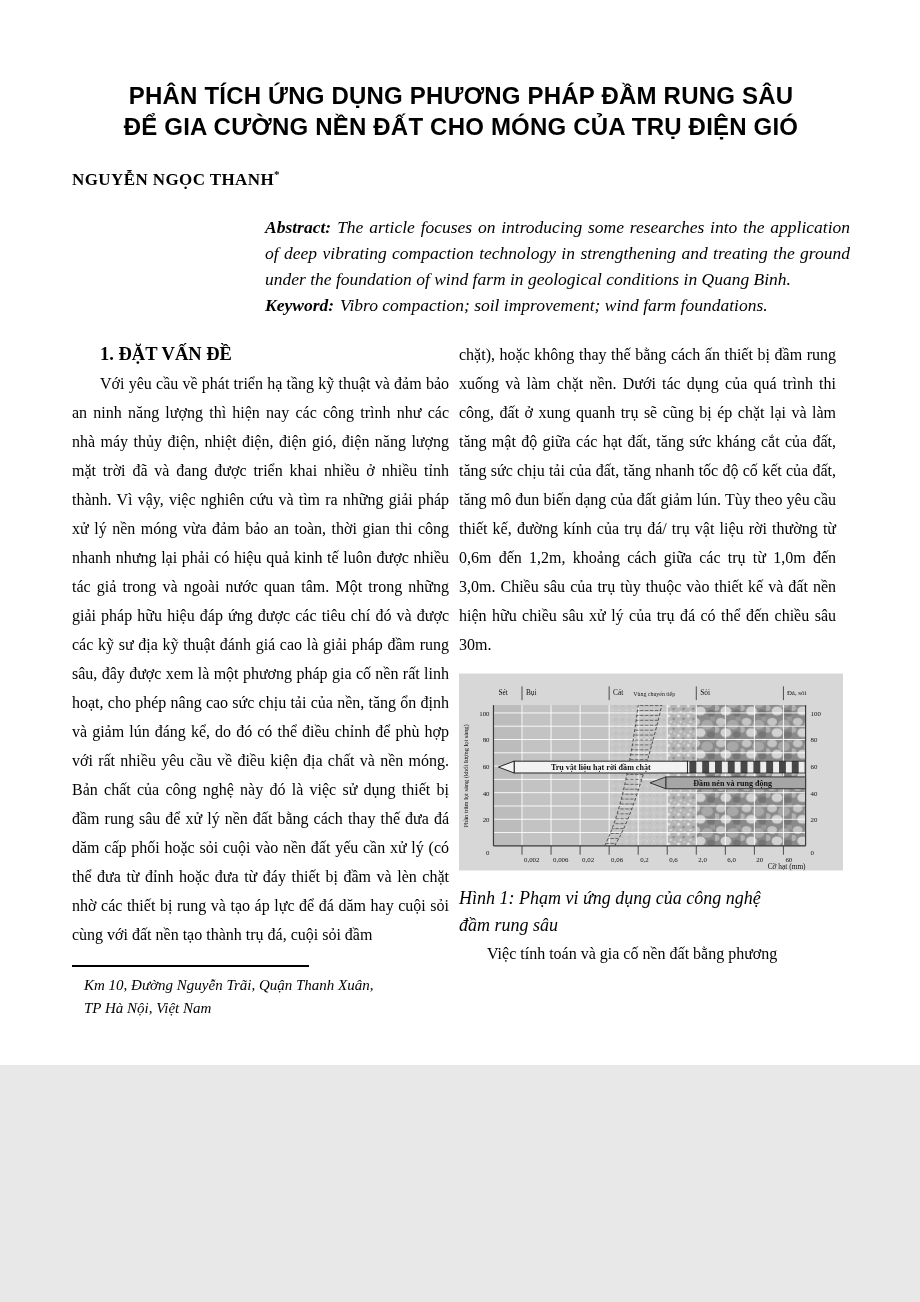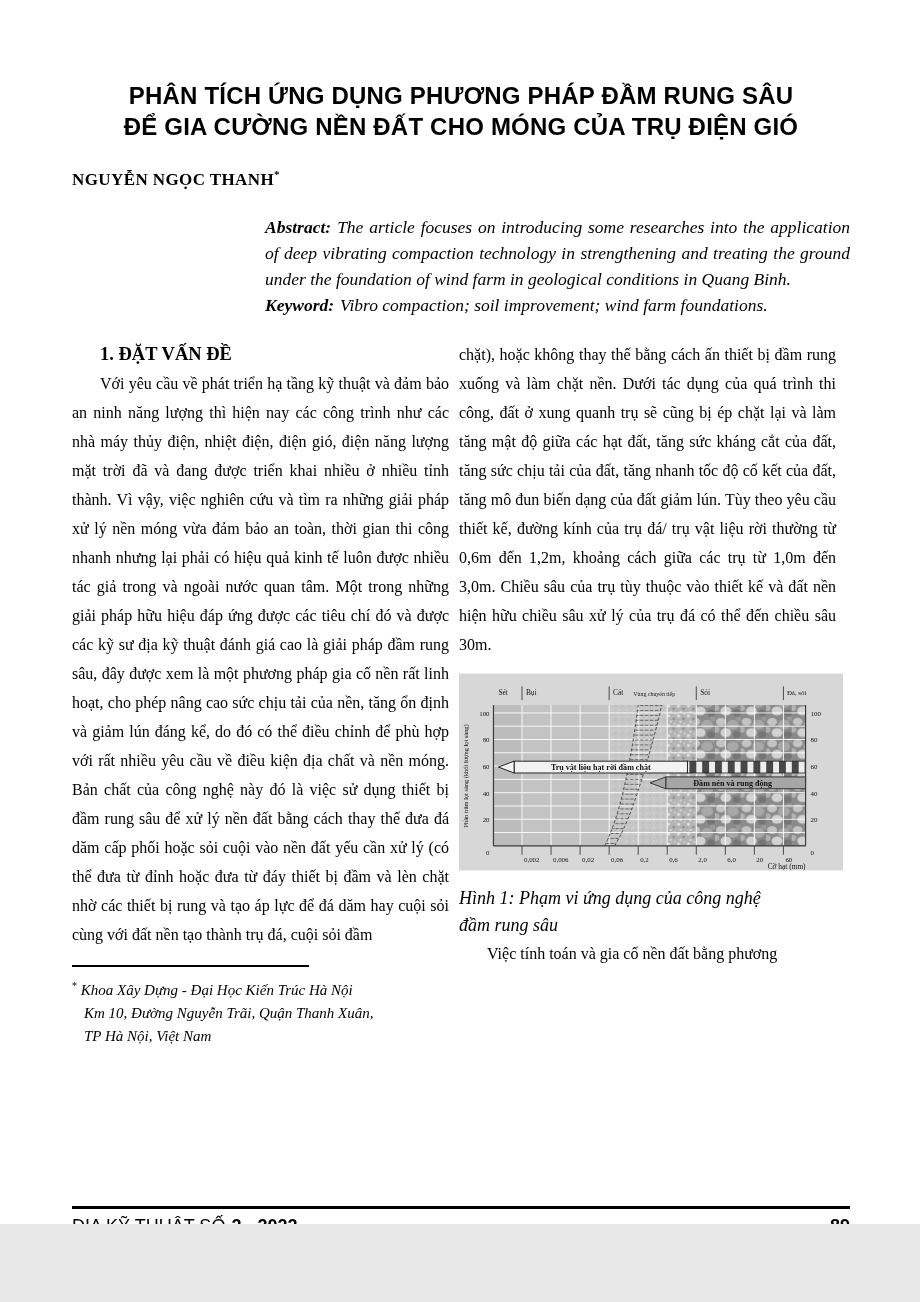--- a/index.html
+++ b/index.html
@@ -1,18 +1,18 @@
 <!DOCTYPE html>
 <html><head>
 <meta charset="utf-8">
 <style>
   html,body{margin:0;padding:0;background:#e8e8e8;}
   .page{
     position:relative;
-    width:920px;height:1224px;
+    width:920px;height:1065px;
     background:#ffffff;
     font-family:"Liberation Serif","DejaVu Serif",serif;
     color:#000;
     box-sizing:border-box;
     padding:0 70px 0 72px;
     overflow:hidden;
   }
   
   .title{
     margin-top:80px;
@@ -122,21 +122,20 @@
   </div>
 
   <div class="columns">
 
     <div class="col">
       <p class="sec-head">1. ĐẶT VẤN ĐỀ</p>
       <p class="body indent">Với yêu cầu về phát triển hạ tầng kỹ thuật và đảm bảo an ninh năng lượng thì hiện nay các công trình như các nhà máy thủy điện, nhiệt điện, điện gió, điện năng lượng mặt trời đã và đang được triển khai nhiều ở nhiều tỉnh thành. Vì vậy, việc nghiên cứu và tìm ra những giải pháp xử lý nền móng vừa đảm bảo an toàn, thời gian thi công nhanh nhưng lại phải có hiệu quả kinh tế luôn được nhiều tác giả trong và ngoài nước quan tâm. Một trong những giải pháp hữu hiệu đáp ứng được các tiêu chí đó và được các kỹ sư địa kỹ thuật đánh giá cao là giải pháp đầm rung sâu, đây được xem là một phương pháp gia cố nền rất linh hoạt, cho phép nâng cao sức chịu tải của nền, tăng ổn định và giảm lún đáng kể, do đó có thể điều chỉnh để phù hợp với rất nhiều yêu cầu về điều kiện địa chất và nền móng. Bản chất của công nghệ này đó là việc sử dụng thiết bị đầm rung sâu để xử lý nền đất bằng cách thay thế đưa đá dăm cấp phối hoặc sỏi cuội vào nền đất yếu cần xử lý (có thể đưa từ đỉnh hoặc đưa từ đáy thiết bị đầm và lèn chặt nhờ các thiết bị rung và tạo áp lực để đá dăm hay cuội sỏi cùng với đất nền tạo thành trụ đá, cuội sỏi đầm</p>
 
       <div class="footnote-rule"></div>
       <div class="footnote">
-        <div><sup>*</sup> <span>Khoa Xây Dựng - Đại Học Kiến Trúc Hà Nội</span></div>
         <div class="fn2">Km 10, Đường Nguyễn Trãi, Quận Thanh Xuân,</div>
         <div class="fn2">TP Hà Nội, Việt Nam</div>
       </div>
     </div>
 
     <div class="col">
       <p class="body">chặt), hoặc không thay thế bằng cách ấn thiết bị đầm rung xuống và làm chặt nền. Dưới tác dụng của quá trình thi công, đất ở xung quanh trụ sẽ cũng bị ép chặt lại và làm tăng mật độ giữa các hạt đất, tăng sức kháng cắt của đất, tăng sức chịu tải của đất, tăng nhanh tốc độ cố kết của đất, tăng mô đun biến dạng của đất giảm lún. Tùy theo yêu cầu thiết kế, đường kính của trụ đá/ trụ vật liệu rời thường từ 0,6m đến 1,2m, khoảng cách giữa các trụ từ 1,0m đến 3,0m. Chiều sâu của trụ tùy thuộc vào thiết kế và đất nền hiện hữu chiều sâu xử lý của trụ đá có thể đến chiều sâu 30m.</p>
 
       <div class="figure-block">
         <svg width="384" height="198" viewBox="0 0 390 200" role="img">

